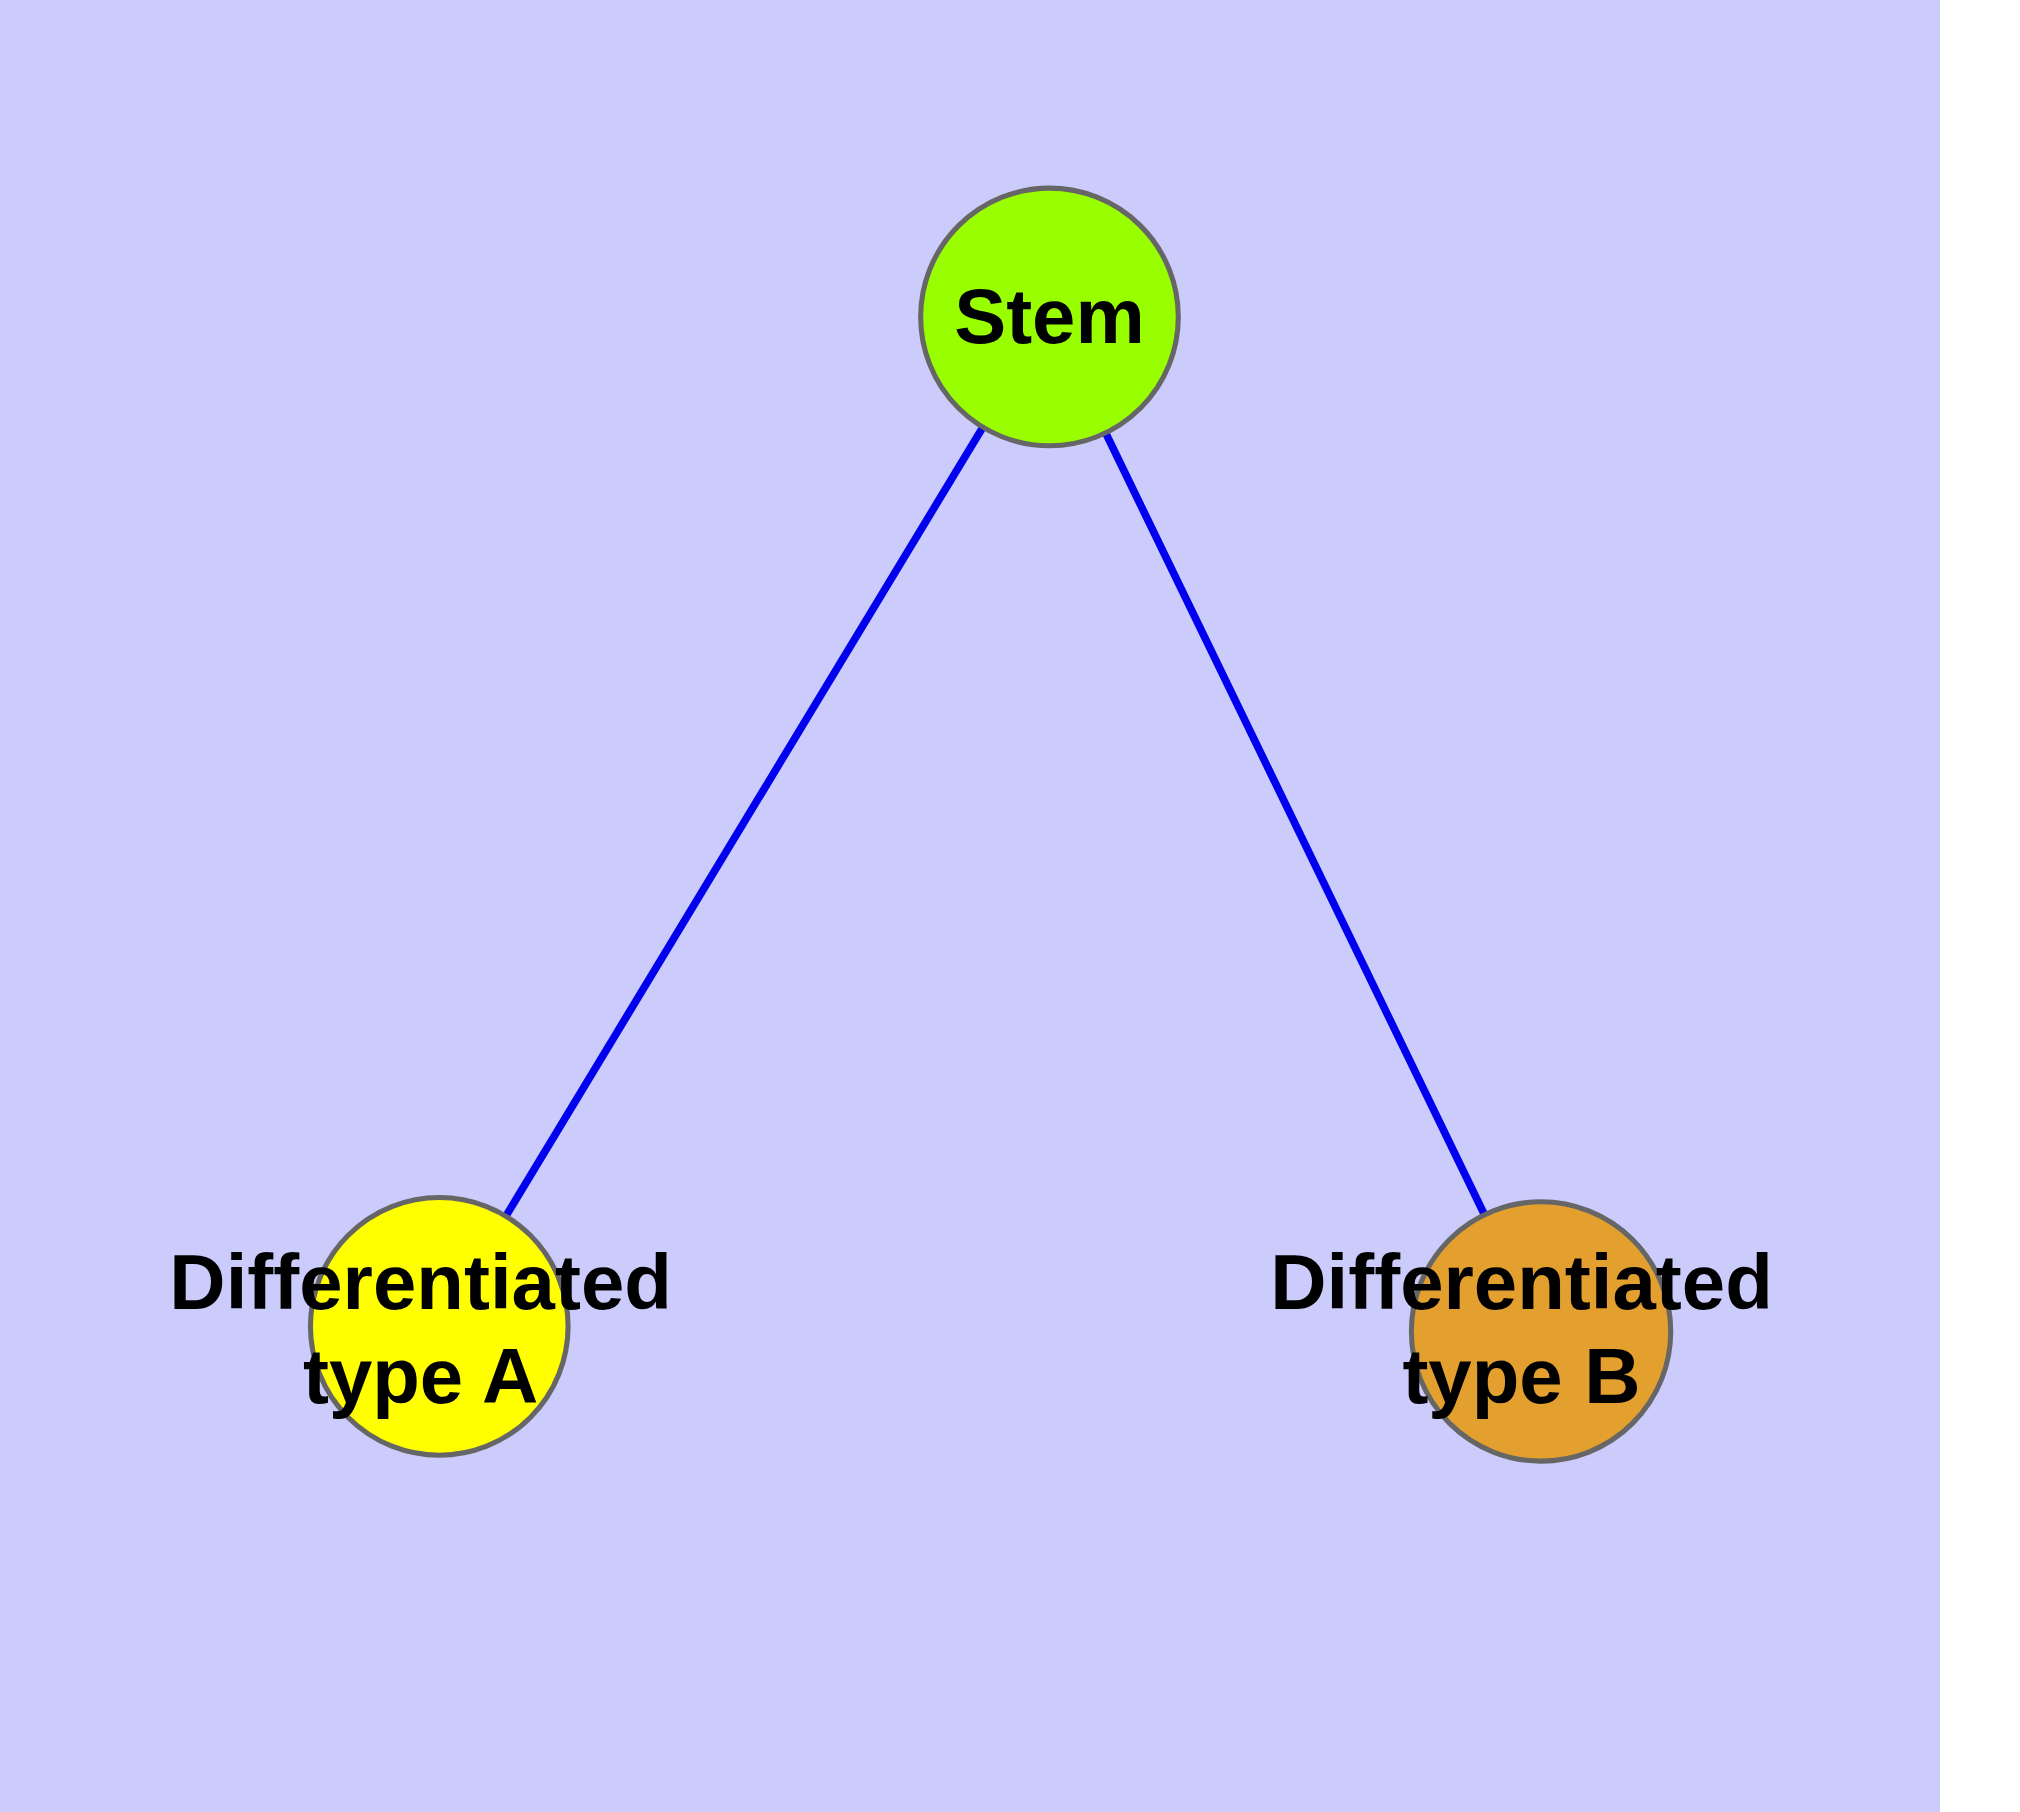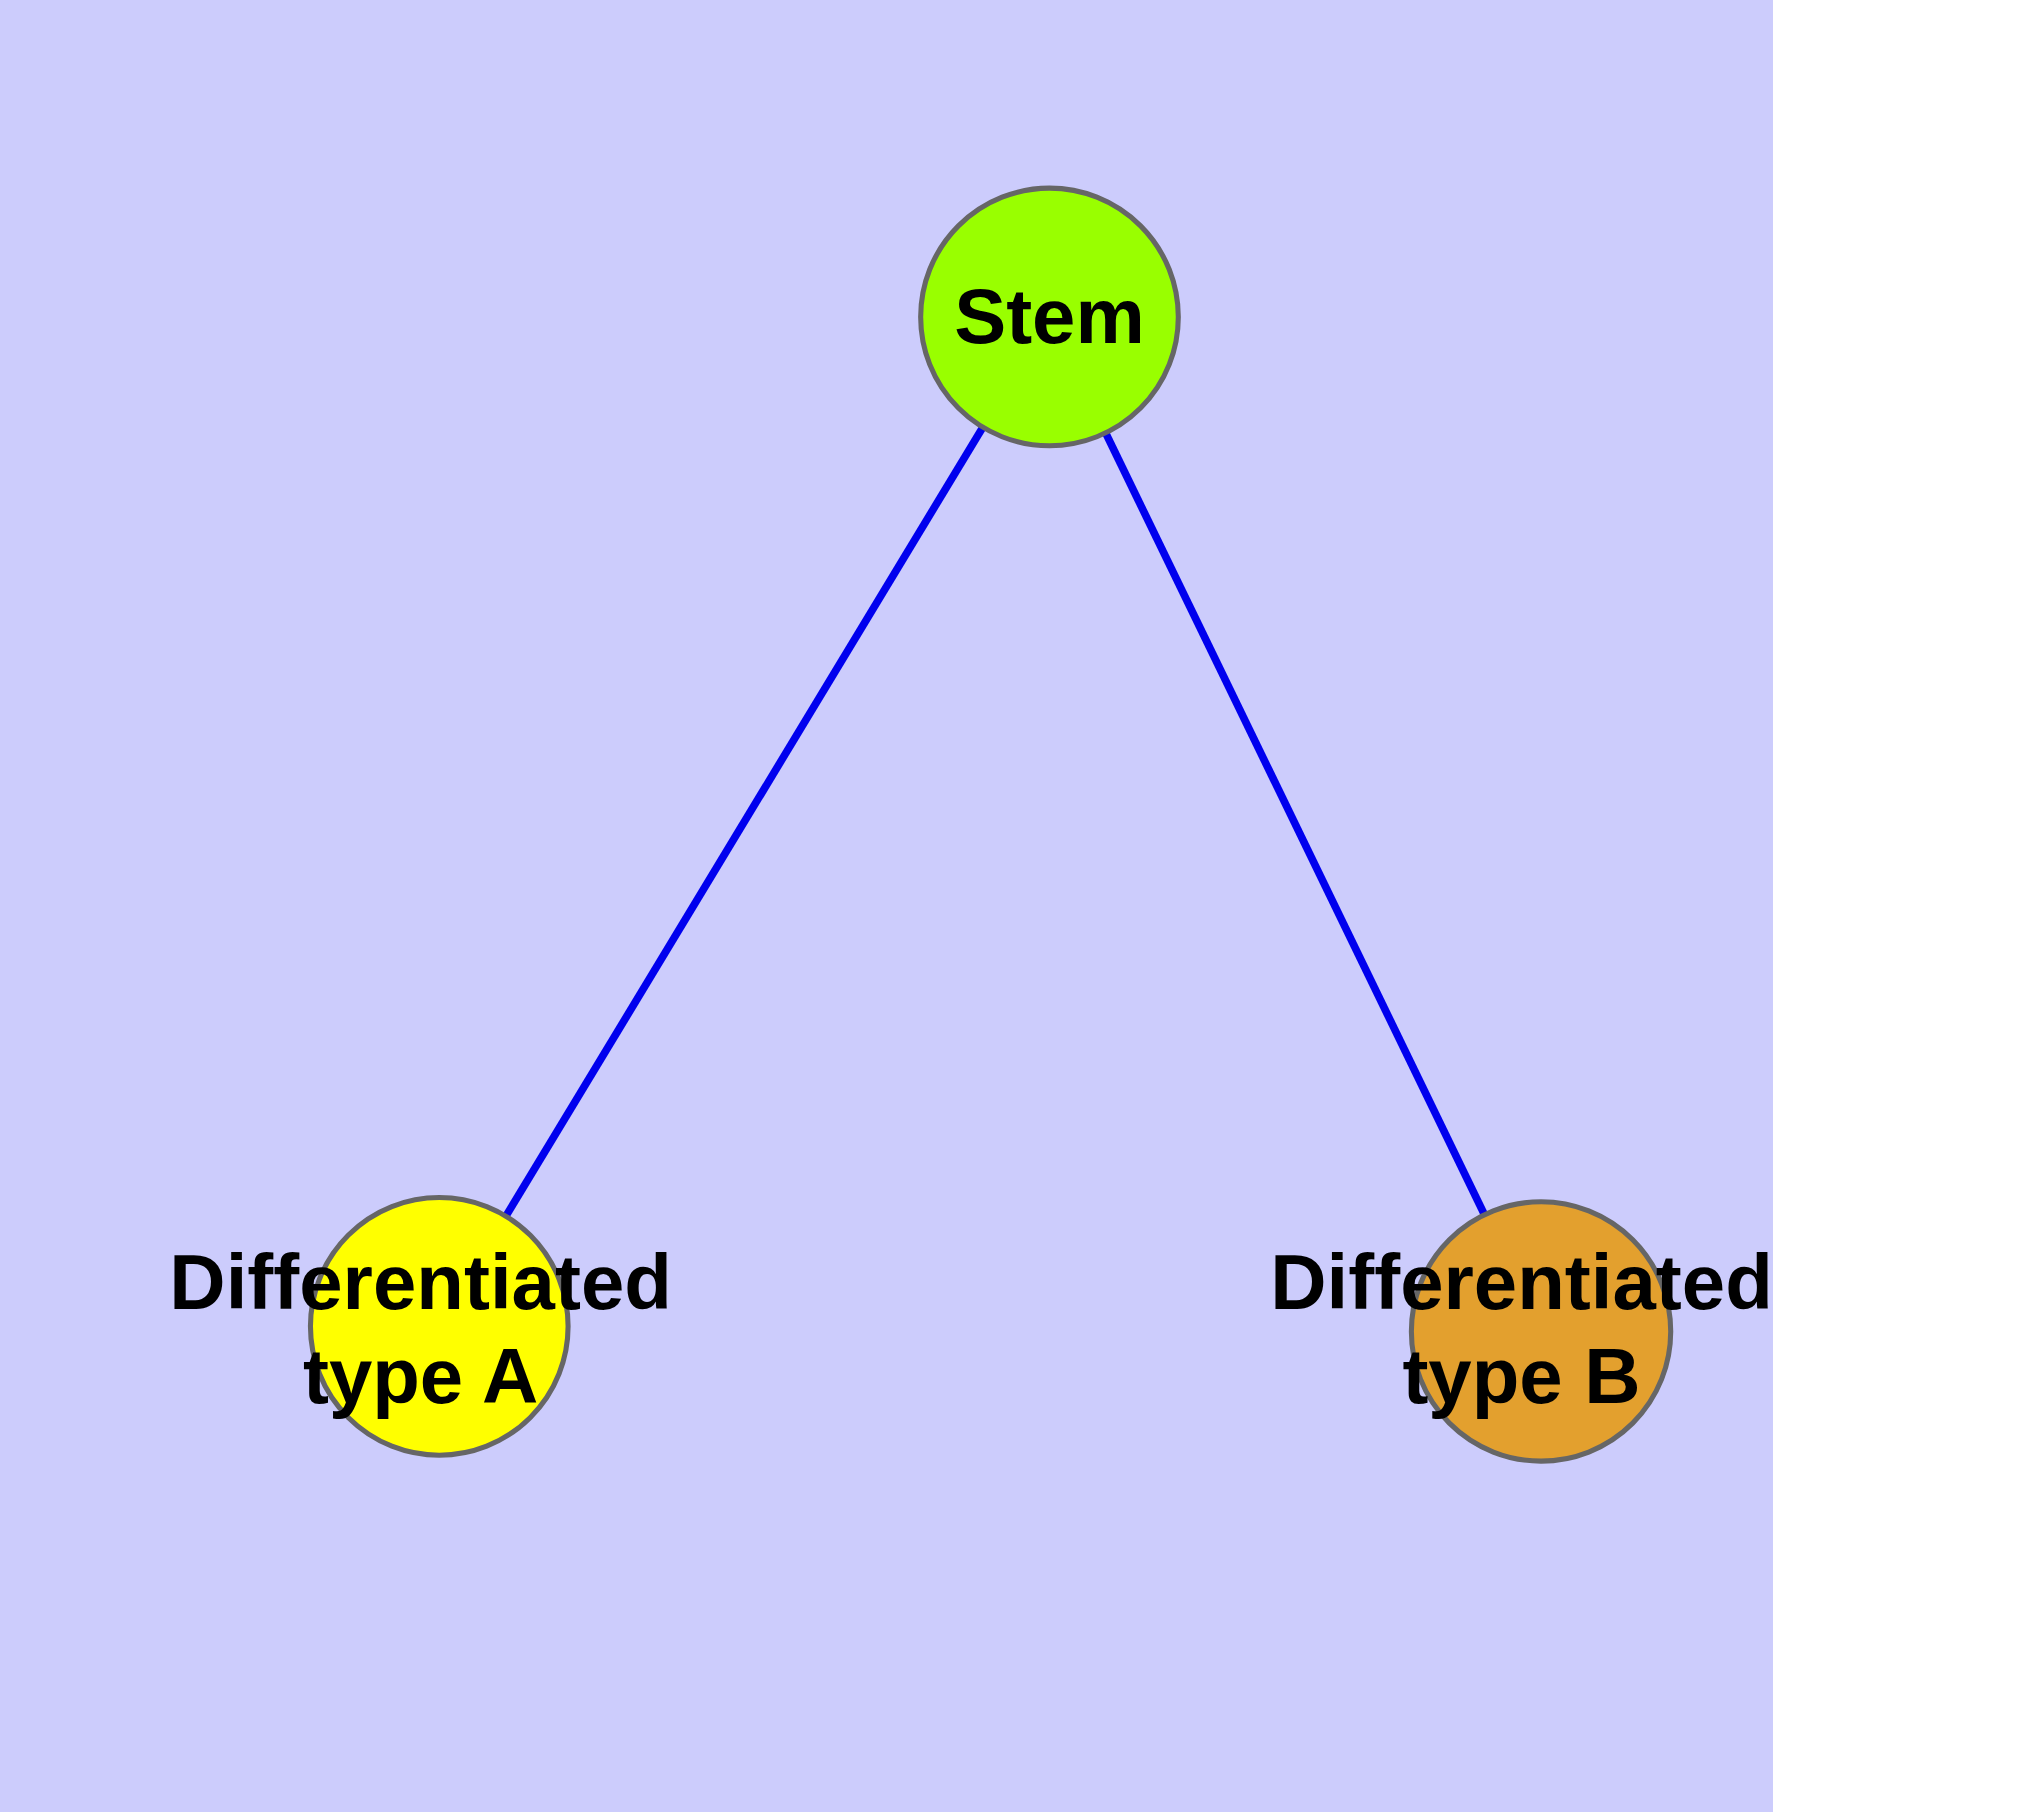--- a/index.html
+++ b/index.html
@@ -32,21 +32,21 @@
   .node-label {
     font-weight: bold;
     fill: #000000;
     text-anchor: middle;
     font-family: "Liberation Sans", "DejaVu Sans", sans-serif;
   }
 </style>
 </head>
 <body>
 
-<div id="canvas" style="width: 1773px; height: 1812px;">
+<div id="canvas" style="width: 1940px; height: 1812px;">
 
   <div id="bg-rect" style="background: rgb(204, 204, 252); width: 2021px; height: 1812px;"></div>
 
   <svg id="graph-svg" viewBox="0 0 2384 2138" xmlns="http://www.w3.org/2000/svg" style="width: 2021px; height: 1812px;">
 
     <g>
       <line id="edge-0" stroke-linecap="butt" x1="1238" y1="374" x2="518" y2="1565" stroke="#0000ee" stroke-width="9"></line>
       <line id="edge-1" stroke-linecap="butt" x1="1238" y1="374" x2="1818" y2="1571" stroke="#0000ee" stroke-width="9"></line>
     </g>
 

